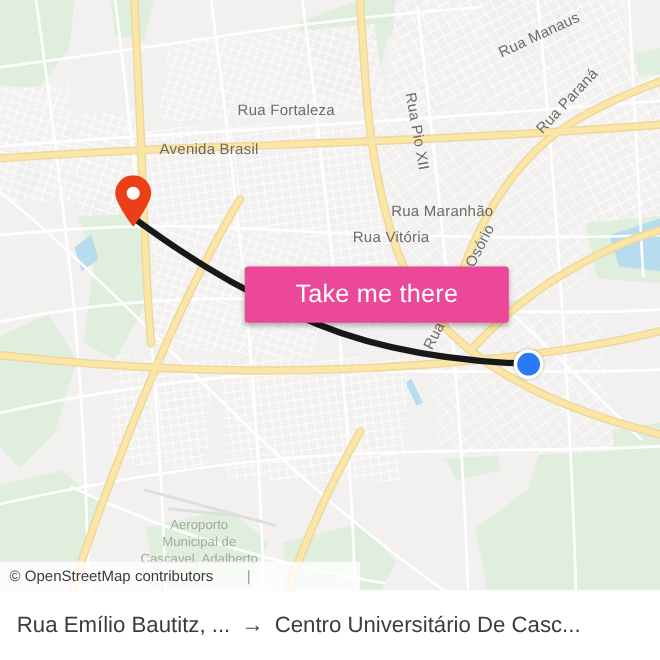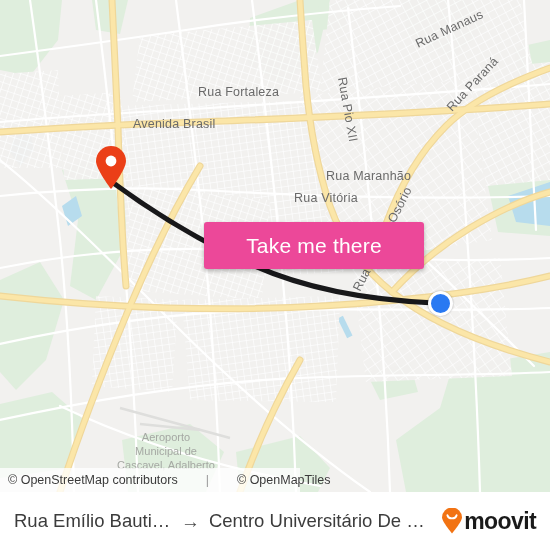--- a/index.html
+++ b/index.html
@@ -197,32 +197,24 @@
 
     <div id="dest-dot"></div>
 
     <button id="cta">
       <span>Take me there</span>
     </button>
 
     <div id="attrib" style="width: 300px;">
       <span>© OpenStreetMap contributors</span>
       <span class="sep">|</span>
-      <span>© OpenMapTiles</span>
     </div>
   </div>
 
   <div id="footer">
     <div id="route-summary">
       <span class="ep">Rua Emílio Bautitz, ...</span>
       <span id="arrow-icon">→</span>
       <span class="ep">Centro Universitário De Casc...</span>
     </div>
-    <div id="brand">
-      <svg width="22" height="26" viewBox="0 0 22 26">
-        <path d="M11 25.5 C11 25.5 21 13.5 21 9.5 A10 10 0 1 0 1 9.5 C1 13.5 11 25.5 11 25.5 Z" fill="#f27313"></path>
-        <path d="M6.4 7.2 C7.4 11.4 14.6 11.4 15.6 7.2" stroke="#ffffff" stroke-width="1.9" fill="none" stroke-linecap="round"></path>
-      </svg>
-      <span id="brand-word">moovit</span>
-    </div>
   </div>
 
 </div>
 
 </body></html>

